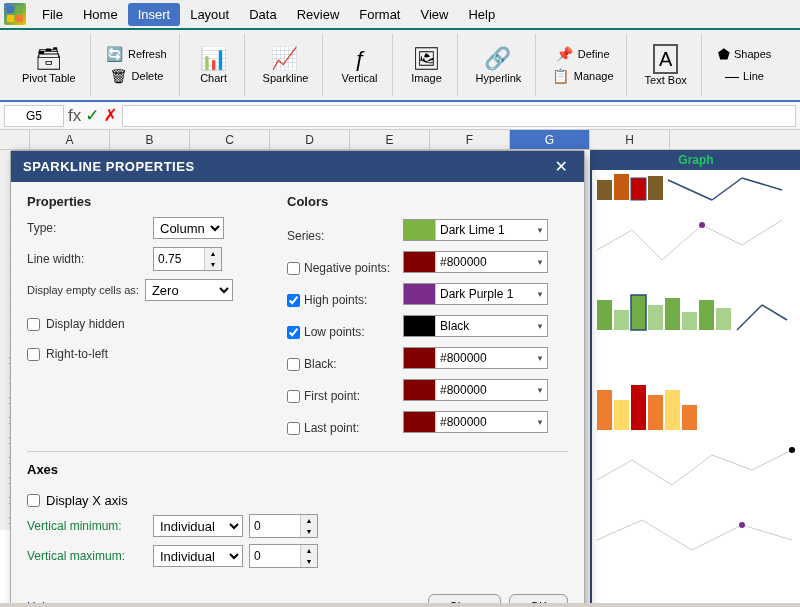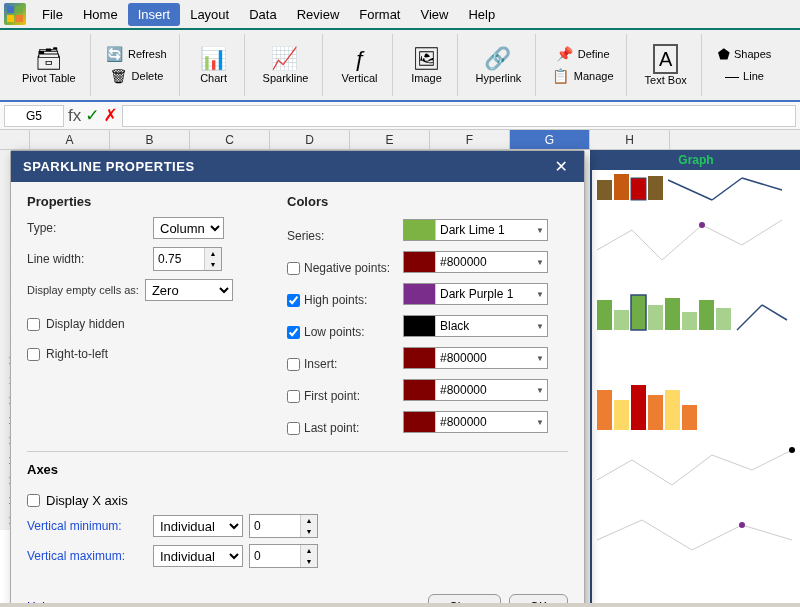--- a/index.html
+++ b/index.html
@@ -295,21 +295,21 @@
     .axes-section { margin-top: 4px; }
     .axes-title { font-weight: bold; font-size: 13px; margin-bottom: 6px; }
     .axes-row {
       display: flex;
       align-items: center;
       margin-bottom: 6px;
       gap: 6px;
     }
     .axes-label {
       font-size: 12px;
-      color: #1d4ed8;
+      color: #15803d;
       min-width: 120px;
     }
 
     
     .dialog-footer {
       display: flex;
       justify-content: space-between;
       align-items: center;
       padding: 8px 16px 12px;
     }
@@ -658,21 +658,21 @@
               <div class="color-btn">
                 <div class="color-swatch" style="background:#000000;"></div>
                 <span class="color-name">Black</span>
                 <span class="color-arrow">▼</span>
               </div>
             </div>
 
             <div class="colors-row">
               <span class="color-label" style="display:flex; align-items:center; gap:4px; min-width:110px;">
                 <input type="checkbox" style="">
-                <span>Insert:</span>
+                <span>Black:</span>
               </span>
               <div class="color-btn">
                 <div class="color-swatch" style="background:#800000;"></div>
                 <span class="color-name">#800000</span>
                 <span class="color-arrow">▼</span>
               </div>
             </div>
 
             <div class="colors-row">
               <span class="color-label" style="display:flex; align-items:center; gap:4px; min-width:110px;">

